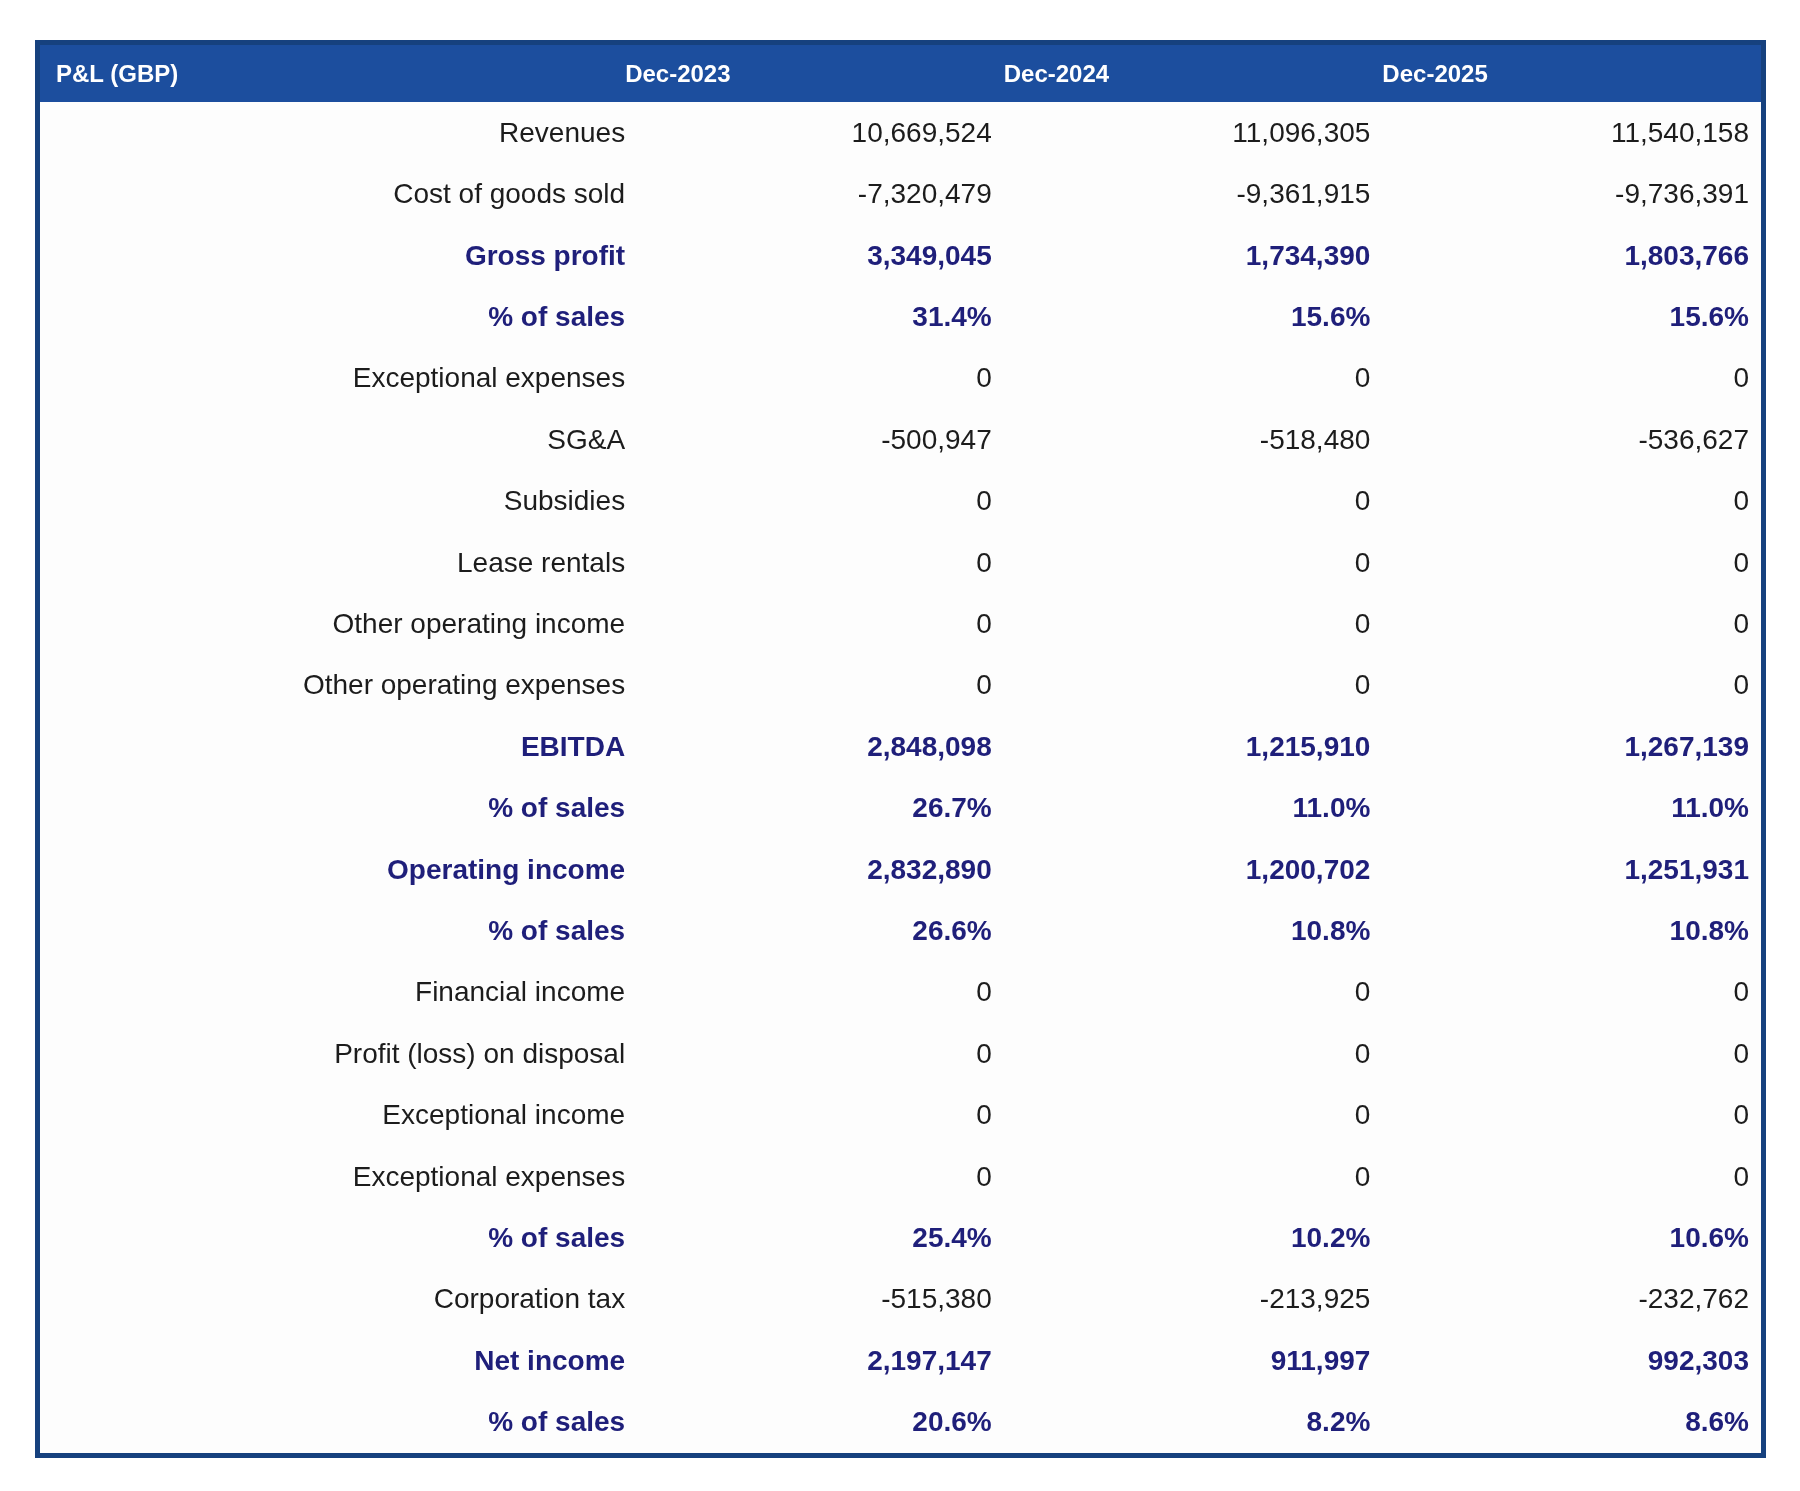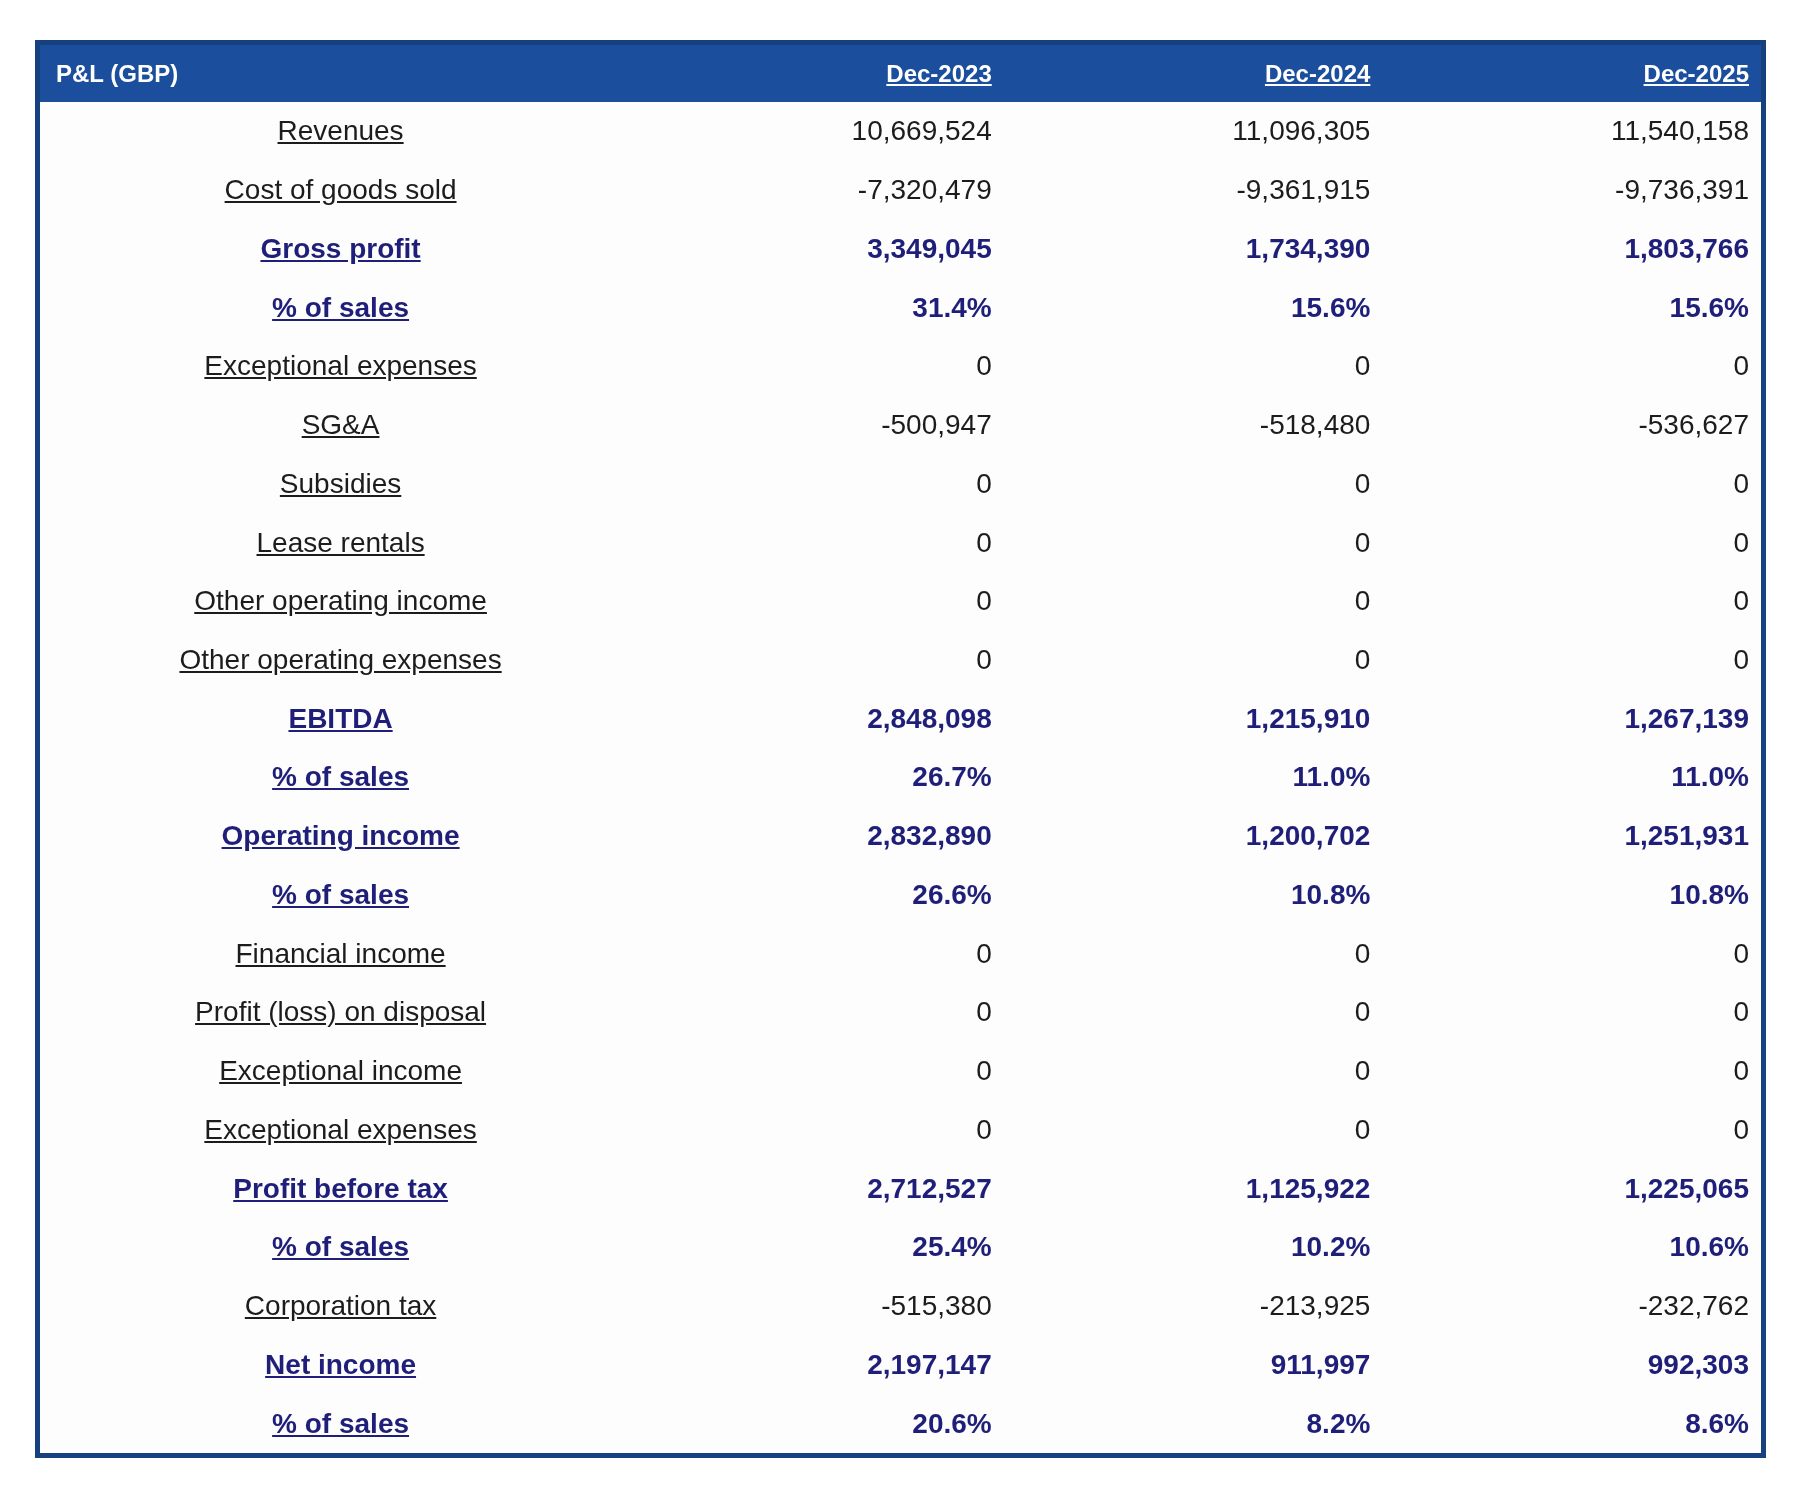--- a/index.html
+++ b/index.html
@@ -38,28 +38,28 @@
   thead tr { height: 57px; }
   thead th {
     background: var(--header-bg);
     color: var(--header-text);
     font-size: 24px;
     font-weight: 700;
     vertical-align: middle;
     white-space: nowrap;
   }
   thead th.label-col { text-align: left; padding-left: 16px; }
-  thead th.num-col   { text-align: right; padding-right: 12px; text-decoration: underline; }
+  thead th.num-col   { text-align: left; padding-right: 12px; }
   tbody td {
     font-size: 28px;
     color: var(--normal-text);
     vertical-align: middle;
     white-space: nowrap;
   }
-  tbody td.label { text-align: center;  padding-left: 16px; text-decoration: underline; }
+  tbody td.label { text-align: right;  padding-left: 16px; }
   tbody td.num   { text-align: right; padding-right: 12px; }
   tbody tr.emph td {
     color: var(--emph-text);
     font-weight: 700;
   }
 </style>
 </head>
 <body>
 
 <div class="table-wrap">
@@ -181,26 +181,20 @@
     <td class="num">0</td>
     <td class="num">0</td>
   </tr>
         <tr>
     <td class="label">Exceptional expenses</td>
     <td class="num">0</td>
     <td class="num">0</td>
     <td class="num">0</td>
   </tr>
         <tr class="emph">
-    <td class="label">Profit before tax</td>
-    <td class="num">2,712,527</td>
-    <td class="num">1,125,922</td>
-    <td class="num">1,225,065</td>
-  </tr>
-        <tr class="emph">
     <td class="label">% of sales</td>
     <td class="num">25.4%</td>
     <td class="num">10.2%</td>
     <td class="num">10.6%</td>
   </tr>
         <tr>
     <td class="label">Corporation tax</td>
     <td class="num">-515,380</td>
     <td class="num">-213,925</td>
     <td class="num">-232,762</td>

